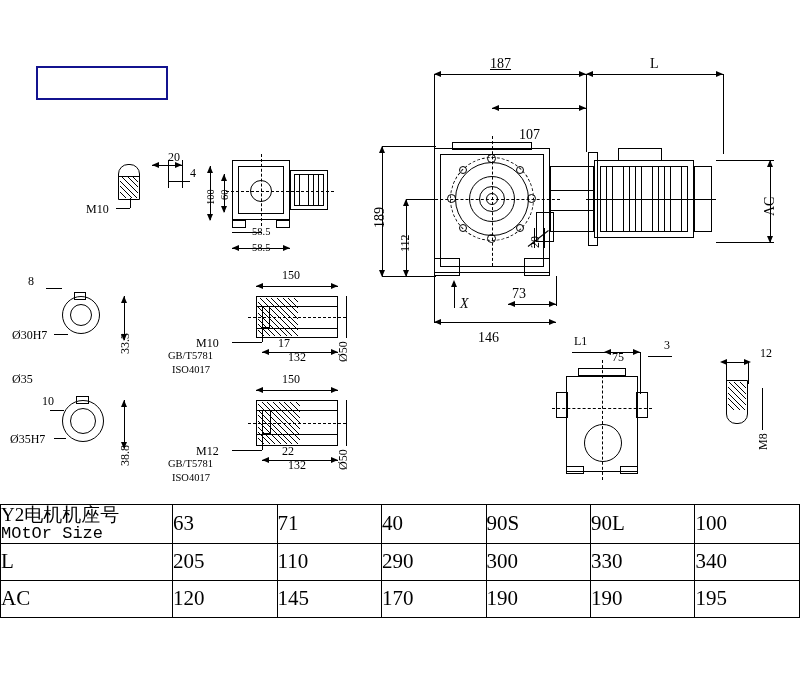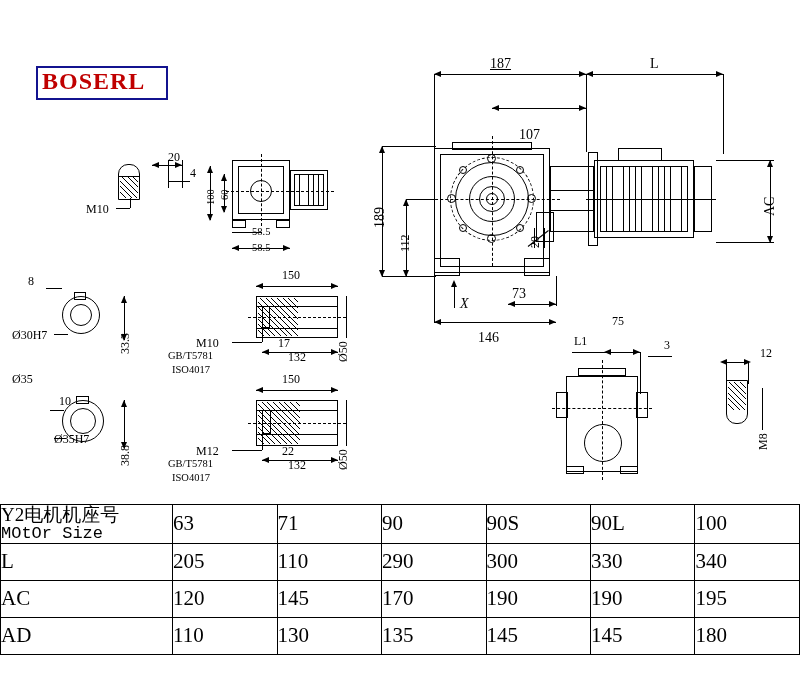--- a/index.html
+++ b/index.html
@@ -85,21 +85,20 @@
   td.lbl{font-size:21px;}
   .c0{width:172px;}
   .cN{width:104px;}
 </style>
 </head>
 <body>
 
 <div class="root">
 
   <div class="logo-box"></div>
-  <div class="logo-text">BOSERL</div>
 
   <div class="box" style="left:434px;top:148px;width:116px;height:125px;"></div>
   <div class="boxthin" style="left:440px;top:154px;width:104px;height:113px;"></div>
 
   <div class="boxthin" style="left:452px;top:142px;width:80px;height:8px;"></div>
   <div class="boxthin" style="left:434px;top:258px;width:26px;height:18px;"></div>
   <div class="boxthin" style="left:524px;top:258px;width:26px;height:18px;"></div>
 
   <div class="circ" style="left:455px;top:162px;width:74px;height:74px;"></div>
   <div class="circthin" style="left:469px;top:176px;width:46px;height:46px;"></div>
@@ -244,23 +243,23 @@
   <div class="ln h" style="left:54px;top:334px;width:14px;"></div>
   <div class="ln v" style="left:124px;top:296px;height:44px;"></div>
   <div class="arrowU" style="left:121px;top:296px;"></div>
   <div class="arrowD" style="left:121px;top:334px;"></div>
   <div class="vtext sm" style="left:118px;top:354px;">33.3</div>
   <div class="dim sm" style="left:12px;top:372px;">Ø35</div>
 
   <div class="circ" style="left:62px;top:400px;width:42px;height:42px;"></div>
   <div class="circthin" style="left:70px;top:408px;width:26px;height:26px;"></div>
   <div class="boxthin" style="left:76px;top:396px;width:13px;height:8px;"></div>
-  <div class="dim sm" style="left:42px;top:394px;margin-left:17px;">10</div>
+  <div class="dim sm" style="left:42px;top:394px;">10</div>
   <div class="ln h" style="left:50px;top:410px;width:14px;"></div>
-  <div class="dim sm" style="left:10px;top:432px;margin-left:44px;">Ø35H7</div>
+  <div class="dim sm" style="left:10px;top:432px;">Ø35H7</div>
   <div class="ln h" style="left:54px;top:438px;width:12px;"></div>
   <div class="ln v" style="left:124px;top:400px;height:48px;"></div>
   <div class="arrowU" style="left:121px;top:400px;"></div>
   <div class="arrowD" style="left:121px;top:442px;"></div>
   <div class="vtext sm" style="left:118px;top:466px;">38.8</div>
 
   <div class="box" style="left:256px;top:296px;width:82px;height:42px;"></div>
   <div class="hatch" style="left:258px;top:298px;width:40px;height:38px;"></div>
   <div class="ln h" style="left:256px;top:306px;width:82px;"></div>
   <div class="ln h" style="left:256px;top:328px;width:82px;"></div>
@@ -314,21 +313,21 @@
   <div class="boxthin" style="left:566px;top:466px;width:18px;height:8px;"></div>
   <div class="boxthin" style="left:620px;top:466px;width:18px;height:8px;"></div>
   <div class="center" style="left:552px;top:408px;width:100px;"></div>
   <div class="dashv" style="left:602px;top:360px;height:120px;"></div>
 
   <div class="ln h" style="left:572px;top:352px;width:32px;"></div>
   <div class="dim sm" style="left:574px;top:334px;">L1</div>
   <div class="ln h" style="left:604px;top:352px;width:36px;"></div>
   <div class="arrowL" style="left:604px;top:349px;"></div>
   <div class="arrowR" style="left:633px;top:349px;"></div>
-  <div class="dim sm" style="left:612px;top:314px;">75</div>
+  <div class="dim sm" style="left:612px;top:350px;">75</div>
   <div class="ln v" style="left:640px;top:352px;height:42px;"></div>
   <div class="ln h" style="left:648px;top:356px;width:24px;"></div>
   <div class="dim sm" style="left:664px;top:338px;">3</div>
 
   <div class="boxthin" style="left:726px;top:380px;width:22px;height:44px;border-radius:0 0 10px 10px;"></div>
   <div class="hatch" style="left:728px;top:382px;width:18px;height:28px;"></div>
   <div class="ln h" style="left:726px;top:362px;width:22px;"></div>
   <div class="arrowL" style="left:720px;top:359px;"></div>
   <div class="arrowR" style="left:744px;top:359px;"></div>
   <div class="ln v" style="left:726px;top:362px;height:22px;"></div>
@@ -339,21 +338,21 @@
 
   <table>
     <tbody>
         <tr>
       <td class="c0 hdr">
         <div>Y2电机机座号</div>
         <div style="font-family:'Liberation Mono',monospace;font-size:17px;">MOtOr Size</div>
       </td>
       <td class="cN">63</td>
       <td class="cN">71</td>
-      <td class="cN">90</td>
+      <td class="cN">40</td>
       <td class="cN">90S</td>
       <td class="cN">90L</td>
       <td class="cN">100</td>
     </tr>
     <tr>
       <td class="c0 lbl">L</td>
       <td class="cN">205</td>
       <td class="cN">110</td>
       <td class="cN">290</td>
       <td class="cN">300</td>
@@ -362,25 +361,16 @@
     </tr>
     <tr>
       <td class="c0 lbl">AC</td>
       <td class="cN">120</td>
       <td class="cN">145</td>
       <td class="cN">170</td>
       <td class="cN">190</td>
       <td class="cN">190</td>
       <td class="cN">195</td>
     </tr>
-    <tr>
-      <td class="c0 lbl">AD</td>
-      <td class="cN">110</td>
-      <td class="cN">130</td>
-      <td class="cN">135</td>
-      <td class="cN">145</td>
-      <td class="cN">145</td>
-      <td class="cN">180</td>
-    </tr>
   </tbody>
     </table>
 
 </div>
 
 </body></html>

